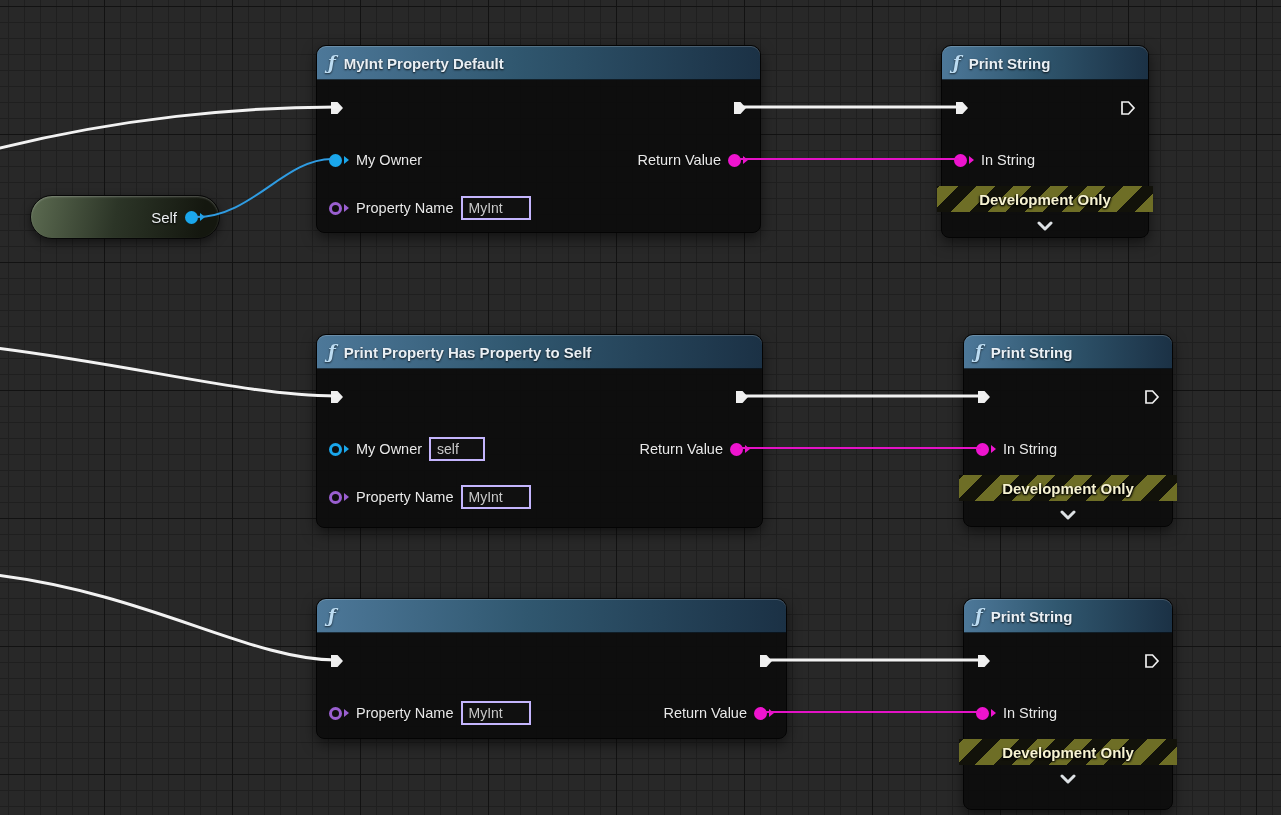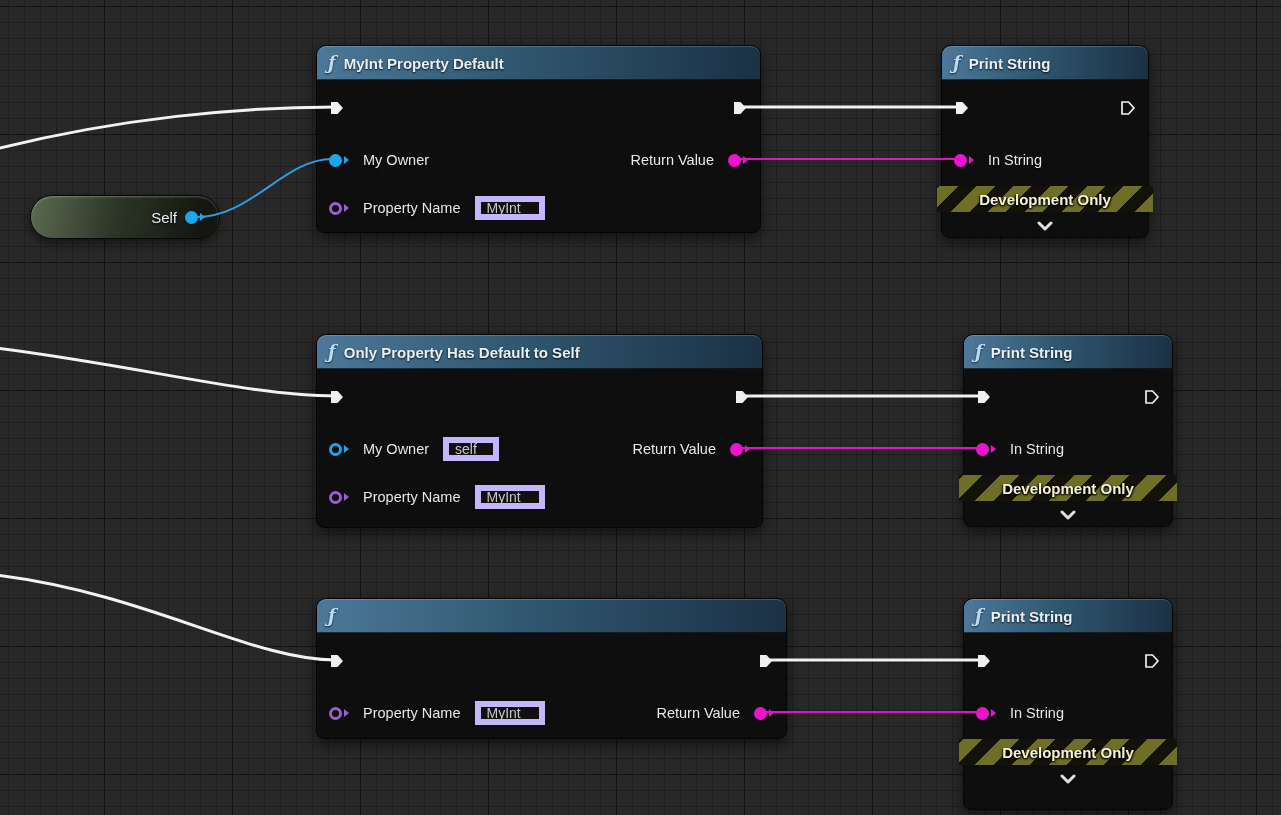--- a/index.html
+++ b/index.html
@@ -42,21 +42,21 @@
     font-size:18px; color:#bcdcf2; line-height:1;
     text-shadow:0 1px 2px rgba(0,0,0,0.7);
   }
   .node-title {
     font-size:15px; font-weight:700; color:#e9eff4; white-space:nowrap;
     text-shadow:0 1px 2px rgba(0,0,0,0.85);
   }
   .row { display:flex; align-items:center; justify-content:space-between; padding:0 12px; }
   .r-exec { height:56px; }
   .r-data { height:48px; }
-  .pin-group { display:flex; align-items:center; gap:14px; }
+  .pin-group { display:flex; align-items:center; gap:7px; }
   .pin-label { font-size:14.5px; color:#e8e8e8; text-shadow:0 1px 1px rgba(0,0,0,0.8); white-space:nowrap; }
 
   
   .exec-pin { display:flex; align-items:center; }
   .exec-pin svg { display:block; }
 
   
   .dpin { display:flex; align-items:center; }
   .dpin .c { width:13px; height:13px; border-radius:50%; }
   .dpin.filled .c { background:currentColor; }
@@ -64,21 +64,21 @@
   .dpin .t {
     width:0; height:0; margin-left:2px;
     border-top:4px solid transparent; border-bottom:4px solid transparent;
     border-left:5px solid currentColor;
   }
   .obj { color:var(--obj); }
   .str { color:var(--str); }
   .nam { color:var(--name); }
 
   .value-box {
-    height:24px; background:#101010; border:6px solid #c4b5fd;
+    height:24px; background:#101010; border:2px solid #c4b5fd;
     color:#c9c9c9; font-family:"Liberation Sans", sans-serif; font-size:14px;
     padding:0 6px; outline:none;
   }
 
   
   .dev-banner {
     height:26px; margin:2px -5px 0;
     background:repeating-linear-gradient(-45deg,#6e6e26 0 13px,#12120a 13px 26px);
     display:flex; align-items:center; justify-content:center;
   }
@@ -191,21 +191,21 @@
     <div class="chev-row">
       <svg width="18" height="10" viewBox="0 0 18 10">
           <polyline points="3,2 9,8 15,2" fill="none" stroke="#dde1e4" stroke-width="3" stroke-linecap="round" stroke-linejoin="round"></polyline>
         </svg>
     </div>
   </div>
 
   <div class="node" style="left:316px;top:334px;width:447px;height:194px;">
     <div class="node-header">
       <span class="fn-icon">ƒ</span>
-      <span class="node-title">Only Property Has Default to Self</span>
+      <span class="node-title">Print Property Has Property to Self</span>
     </div>
     <div class="row r-exec">
       <span class="exec-pin">
         <svg width="16" height="16" viewBox="0 0 16 16">
             <path d="M2 2 h6.5 L14 8 L8.5 14 H2 Z" fill="var(--exec)"></path>
           </svg>
       </span>
       <span class="exec-pin">
         <svg width="16" height="16" viewBox="0 0 16 16">
             <path d="M2 2 h6.5 L14 8 L8.5 14 H2 Z" fill="var(--exec)"></path>

